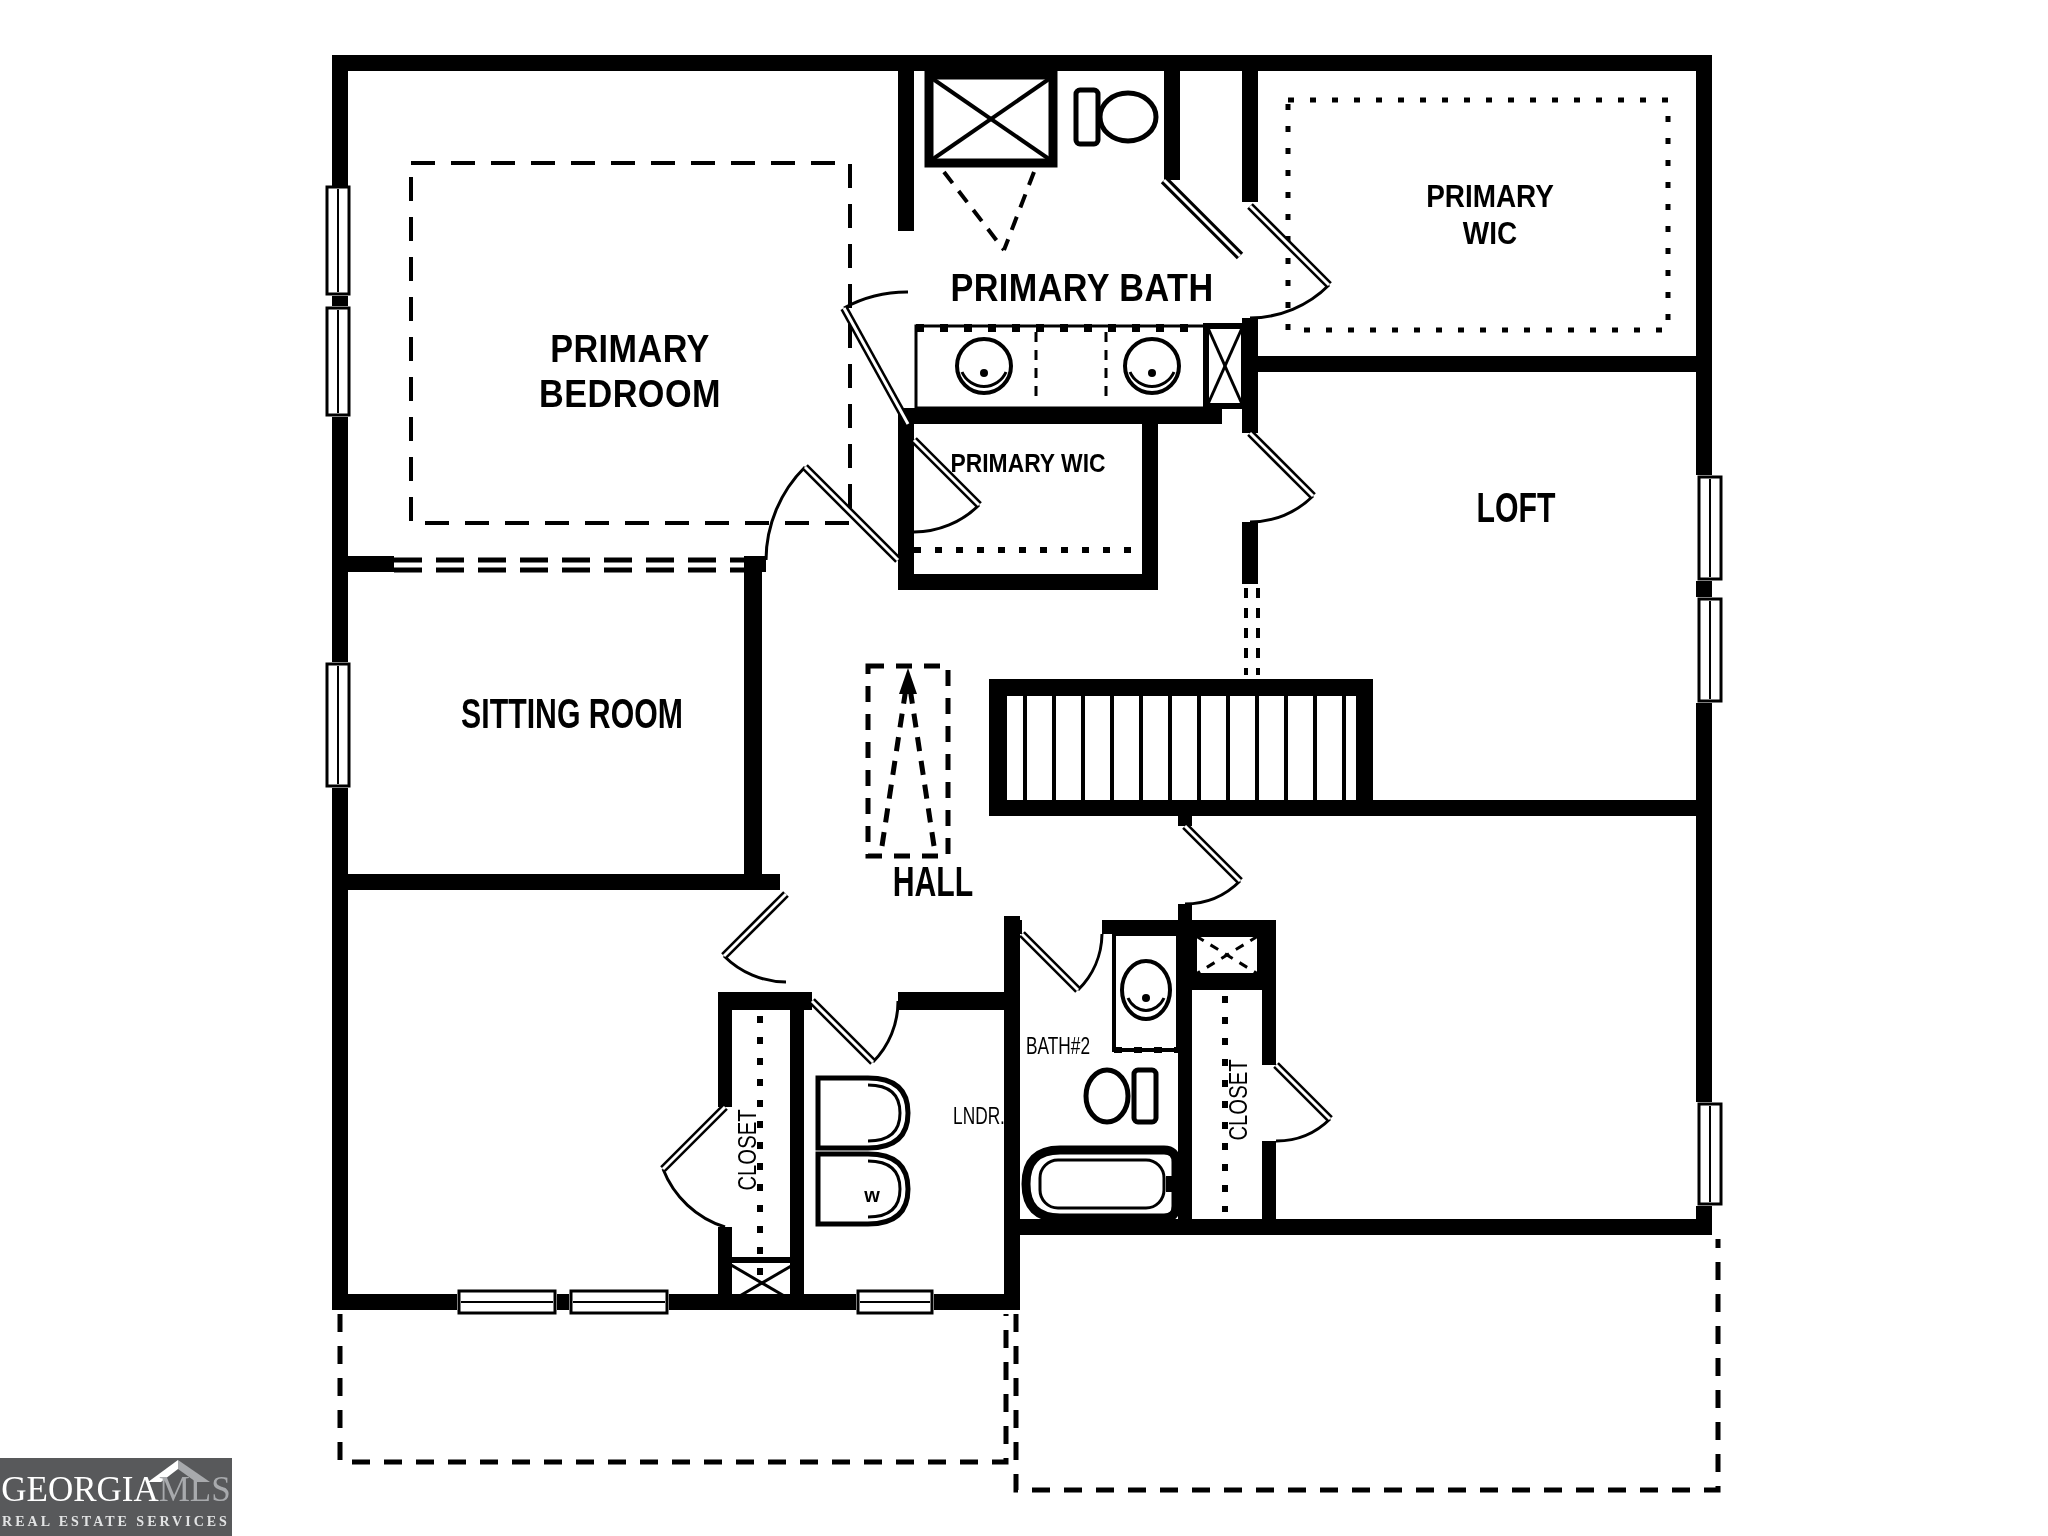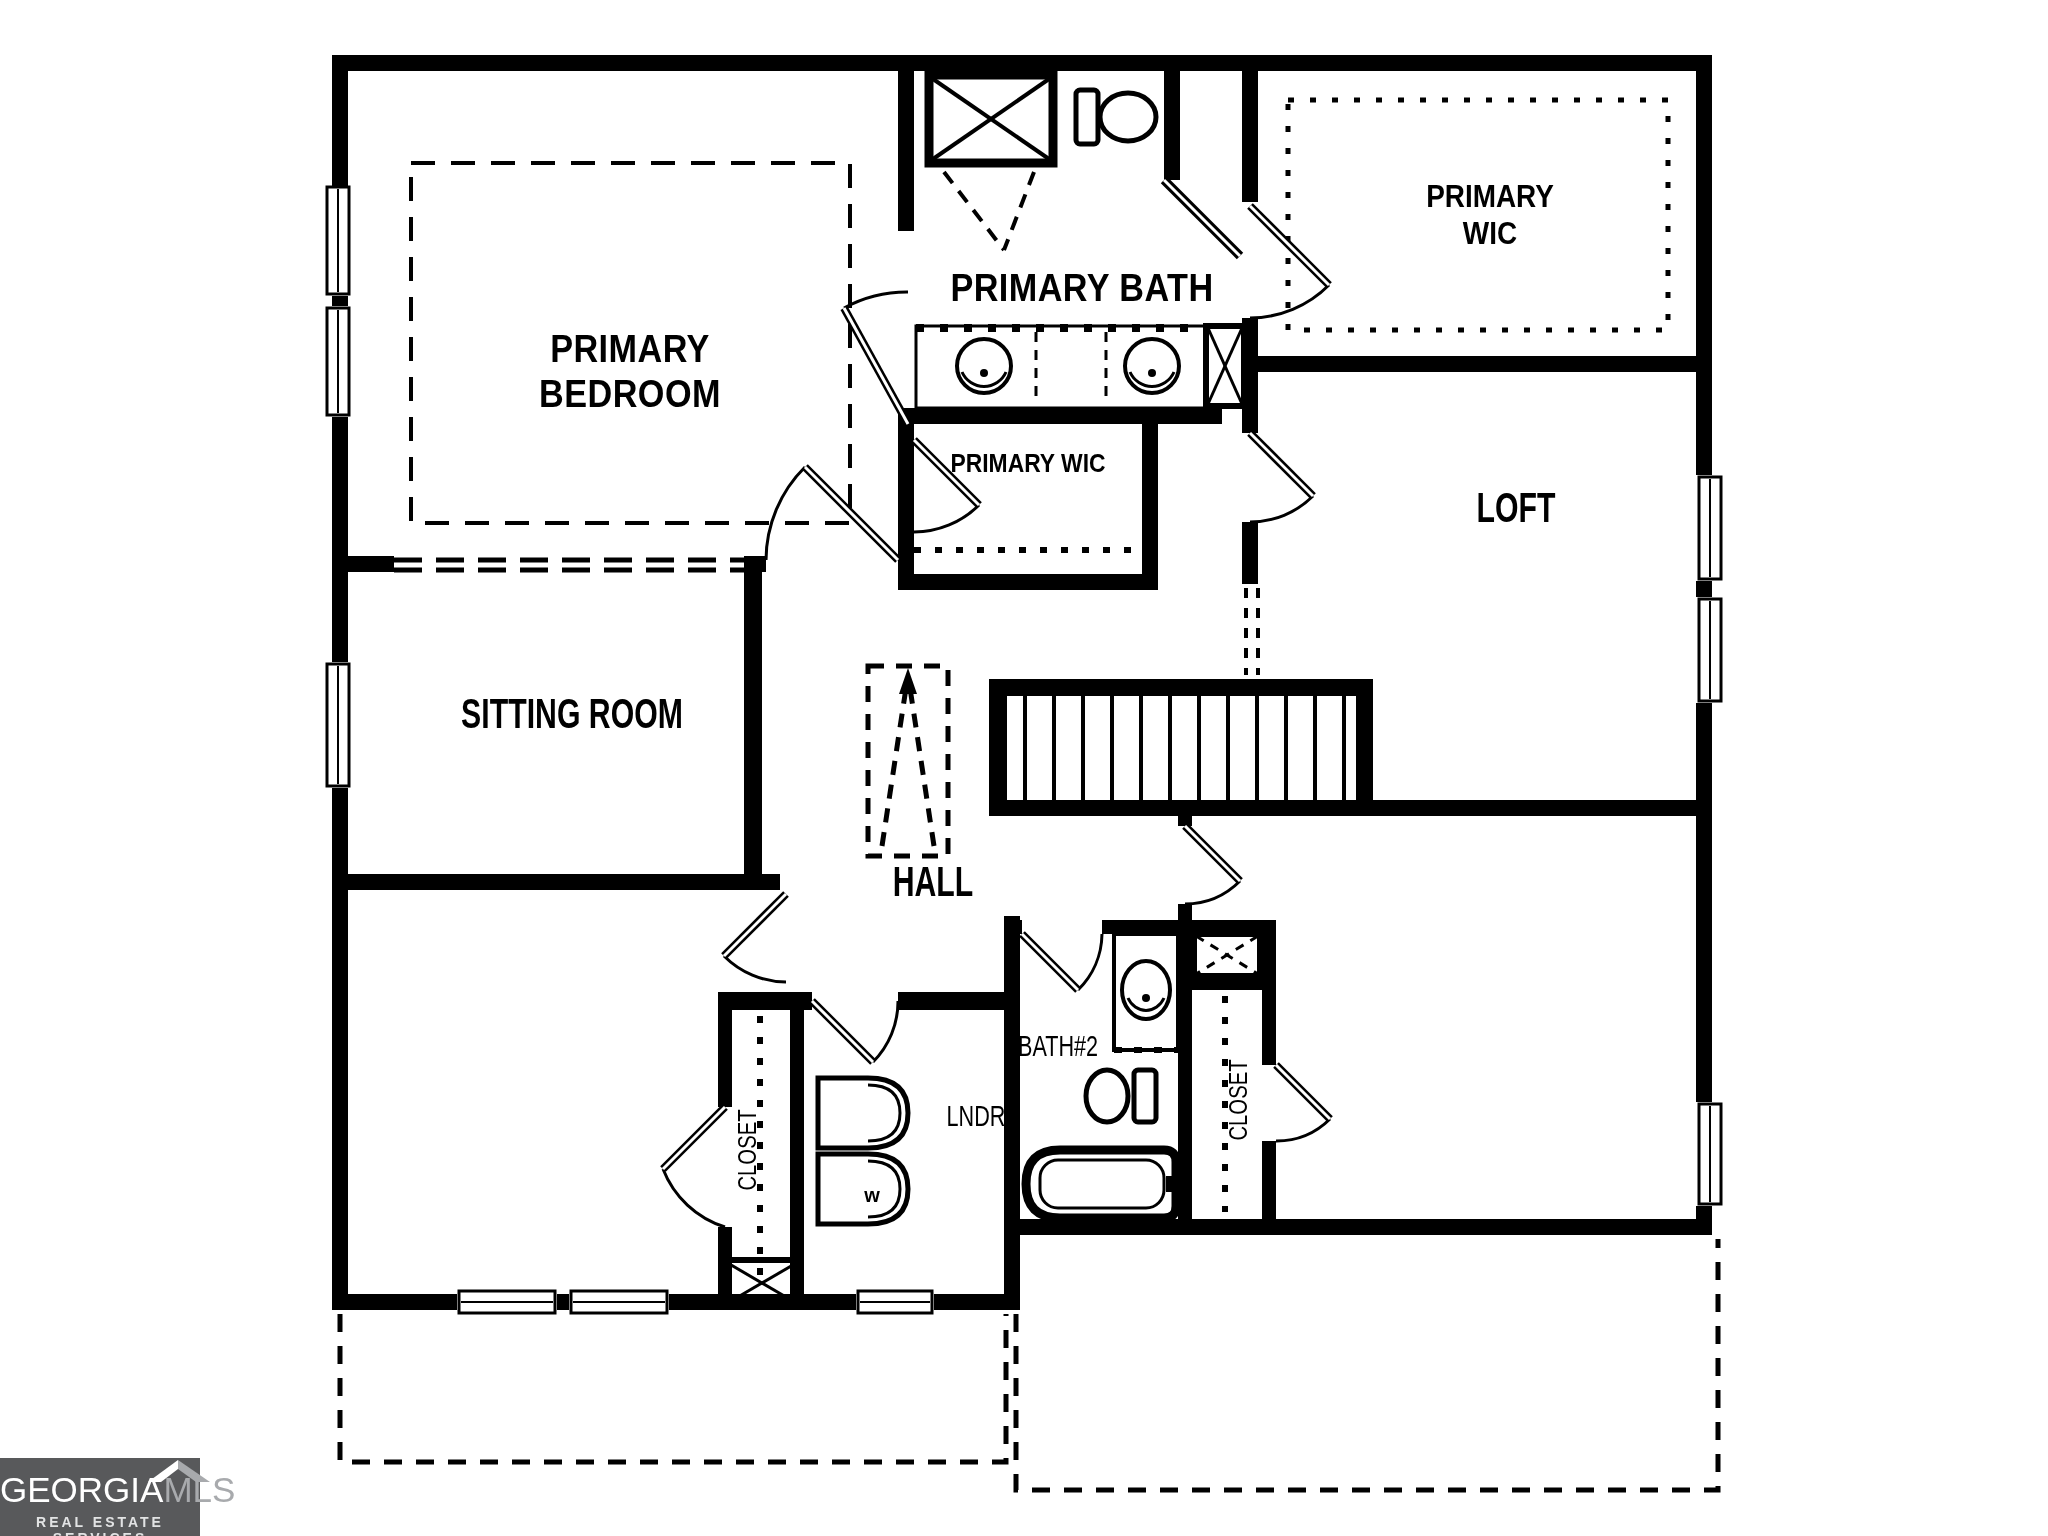--- a/index.html
+++ b/index.html
@@ -11,27 +11,27 @@
        white-space:pre-line;line-height:1.18;pointer-events:none;}
   .lbl > span{display:inline-block;}
   .bold{font-weight:bold;font-size:38px;letter-spacing:.5px;}
   .bold > span{transform:scaleX(.9);}
   .bold-md{font-weight:bold;font-size:31px;}
   .bold-md > span{transform:scaleX(.9);}
   .bold-sm{font-weight:bold;font-size:26px;}
   .bold-sm > span{transform:scaleX(.88);}
   .cad{font-size:42px;font-weight:700;}
   .cad > span{transform:scaleX(.72);}
-  .cad-md{font-size:30px;font-weight:500;}
+  .cad-md{font-size:24px;font-weight:500;}
   .cad-md > span{transform:scaleX(.72);}
   .cad-sm{font-size:26px;font-weight:500;}
   .cad-sm > span{transform:scaleX(.78);}
   .rot{transform:translate(-50%,-50%) rotate(-90deg);}
   
-  .logo{position:absolute;left:0;top:1458px;width:200px;height:78px;background:#58595b;}
+  .logo{position:absolute;left:0;top:1458px;width:232px;height:78px;background:#58595b;font-family:Liberation Serif, serif;}
   .logo-row{position:absolute;left:0;top:14px;width:100%;text-align:center;font-size:35px;
             letter-spacing:0;line-height:1;white-space:nowrap;}
   .logo-georgia{color:#ffffff;font-weight:400;}
   .logo-mls{color:#a8aaad;font-weight:400;}
   .logo-roof{position:absolute;left:148px;top:2px;}
   .logo-tag{position:absolute;left:0;top:56px;width:100%;text-align:center;font-size:14px;
             letter-spacing:3px;color:#e2e3e4;font-weight:bold;}
 </style>
 </head>
 <body>

